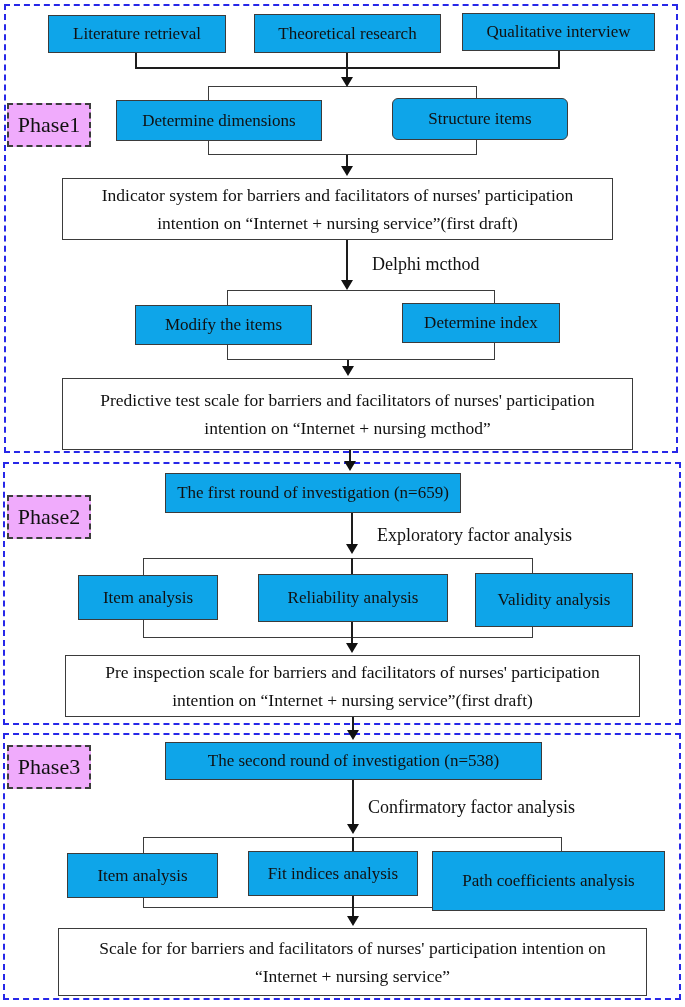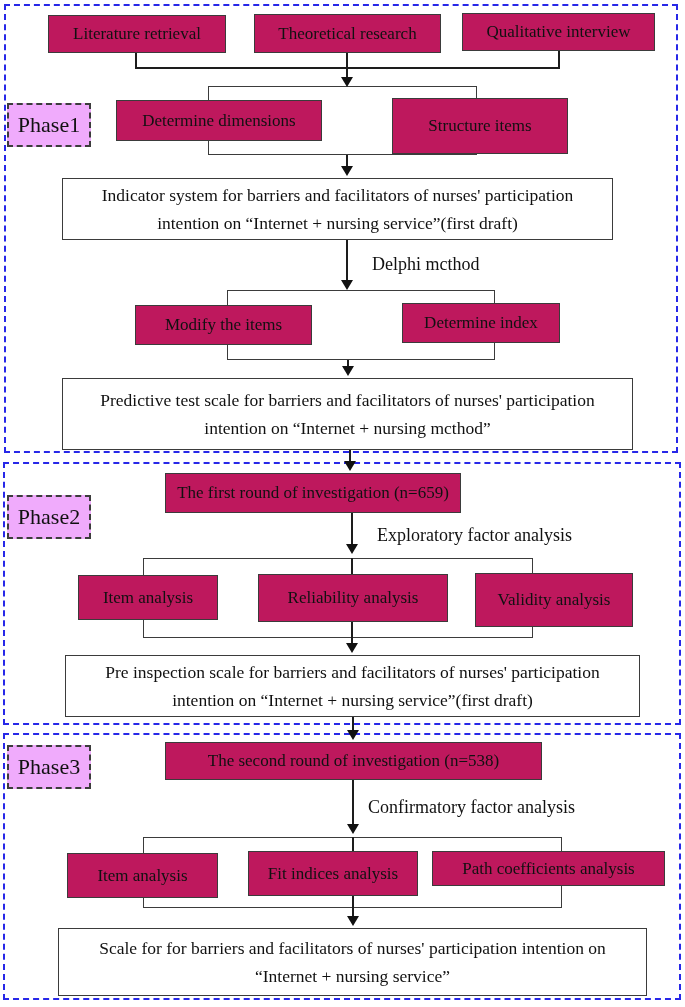--- a/index.html
+++ b/index.html
@@ -22,21 +22,21 @@
     border:2px dashed #3c3c3c;
     box-sizing:border-box;
     display:flex;align-items:center;justify-content:center;
     font-weight:normal;font-size:22px;
     background:#f0abfc;
   }
   .box{
     position:absolute;
     border:1.7px solid #3b3b3b;
     box-sizing:border-box;
-    background:#be185d;
+    background:#0ea5e9;
     display:flex;align-items:center;justify-content:center;
     font-size:17px;
     text-align:center;
     z-index:2;
   }
   .bigbox{
     position:absolute;
     border:1.7px solid #3b3b3b;
     box-sizing:border-box;
     background:#fff;
@@ -98,21 +98,21 @@
 
   <div class="stem" style="left:135px;top:53px;height:16px;"></div>
   <div class="stem" style="left:346px;top:53px;height:16px;"></div>
   <div class="stem" style="left:558px;top:51px;height:18px;"></div>
   <div class="hline" style="left:135px;top:67px;width:425px;"></div>
   <div class="stem" style="left:346px;top:67px;height:12px;"></div>
   <div class="ahead" style="left:341px;top:77px;"></div>
 
   <div class="frame" style="left:208px;top:86px;width:269px;height:69px;"></div>
   <div class="box" style="left:116px;top:100px;width:206px;height:41px;">Determine dimensions</div>
-  <div class="box" style="left:392px;top:98px;width:176px;height:56px;">Structure items</div>
+  <div class="box" style="left:392px;top:98px;width:176px;height:42px;border-radius:6px;">Structure items</div>
   <div class="stem" style="left:346px;top:155px;height:13px;"></div>
   <div class="ahead" style="left:341px;top:166px;"></div>
 
   <div class="bigbox" style="left:62px;top:178px;width:551px;height:62px;">
     <span>Indicator system for barriers and facilitators of nurses' participation</span>
     <span>intention on “Internet + nursing service”(first draft)</span>
   </div>
 
   <div class="stem" style="left:346px;top:240px;height:42px;"></div>
   <div class="ahead" style="left:341px;top:280px;"></div>
@@ -157,21 +157,21 @@
   <div class="box" style="left:165px;top:742px;width:377px;height:38px;">The second round of investigation (n=538)</div>
 
   <div class="stem" style="left:352px;top:780px;height:46px;"></div>
   <div class="ahead" style="left:347px;top:824px;"></div>
   <div class="method-label" style="left:368px;top:797px;">Confirmatory factor analysis</div>
 
   <div class="frame" style="left:143px;top:837px;width:419px;height:71px;"></div>
   <div class="stem" style="left:352px;top:837px;height:71px;"></div>
   <div class="box" style="left:67px;top:853px;width:151px;height:45px;">Item analysis</div>
   <div class="box" style="left:248px;top:851px;width:170px;height:45px;">Fit indices analysis</div>
-  <div class="box" style="left:432px;top:851px;width:233px;height:35px;">Path coefficients analysis</div>
+  <div class="box" style="left:432px;top:851px;width:233px;height:60px;">Path coefficients analysis</div>
   <div class="stem" style="left:352px;top:908px;height:10px;"></div>
   <div class="ahead" style="left:347px;top:916px;"></div>
 
   <div class="bigbox" style="left:58px;top:928px;width:589px;height:68px;">
     <span>Scale for for barriers and facilitators of nurses' participation intention on</span>
     <span>“Internet + nursing service”</span>
   </div>
 
 </div>
 

